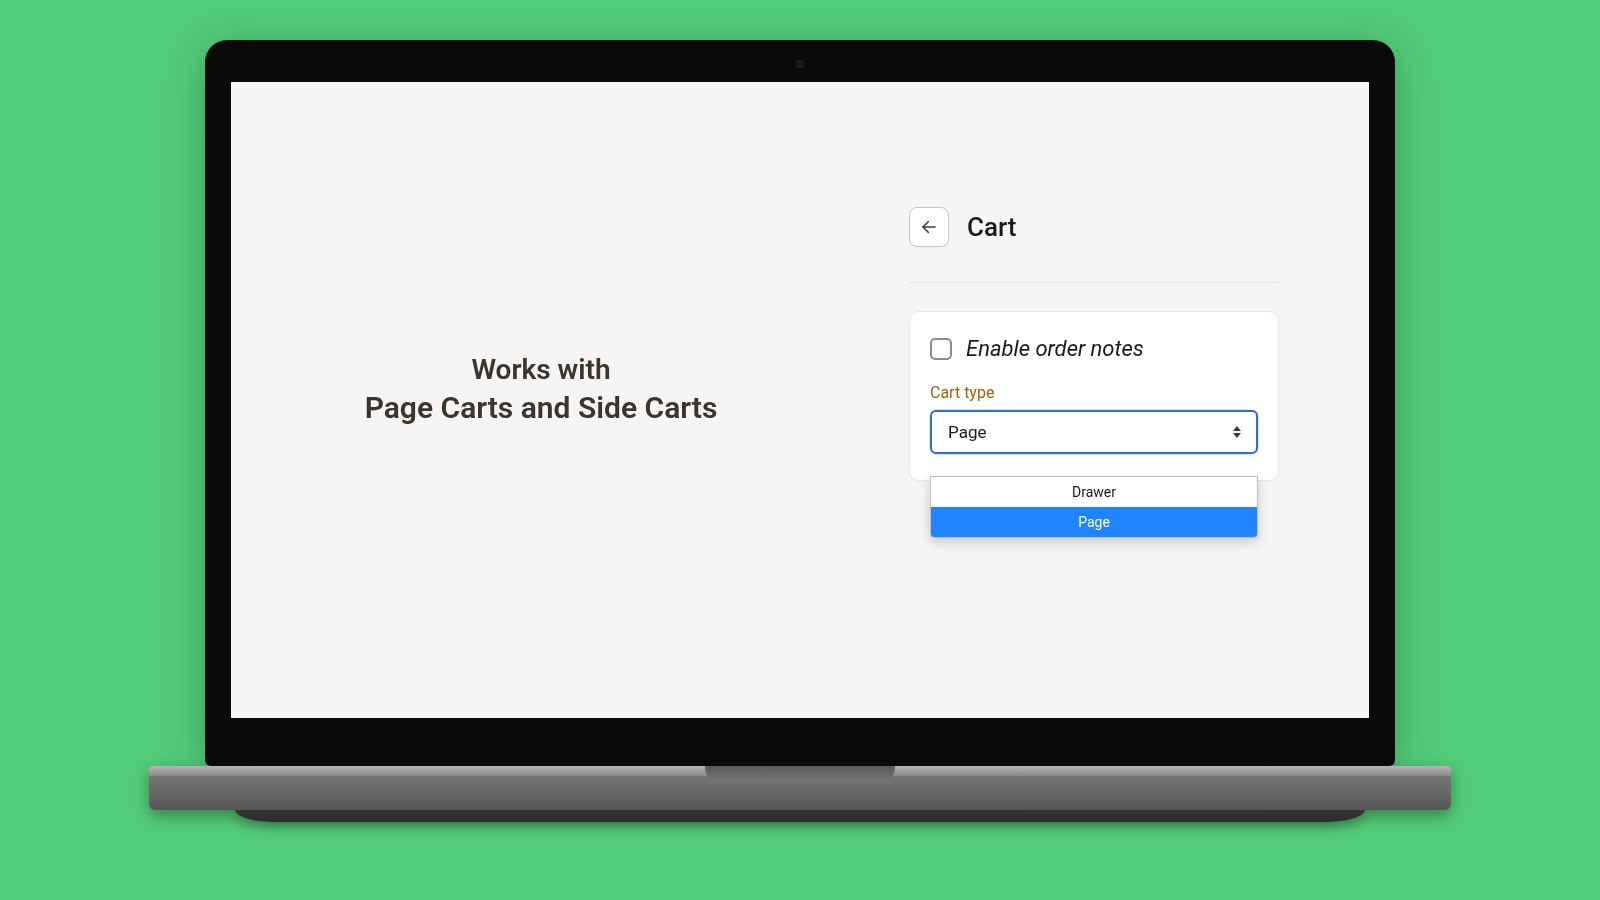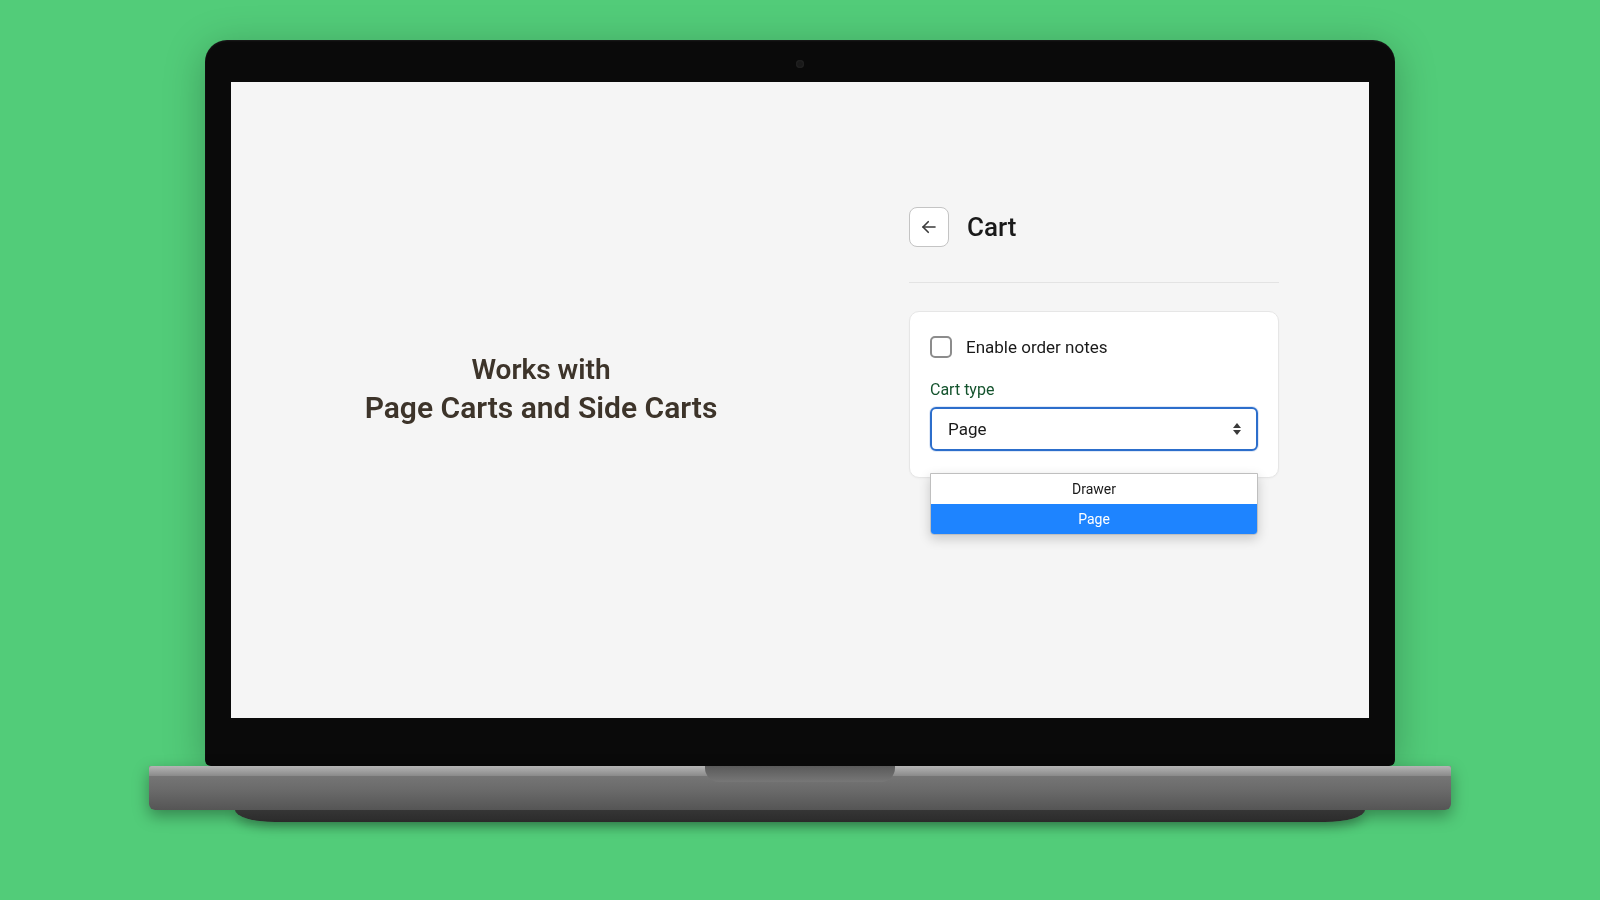--- a/index.html
+++ b/index.html
@@ -143,27 +143,28 @@
     .checkbox {
       width: 22px;
       height: 22px;
       border: 2px solid #8c8c8c;
       border-radius: 5px;
       background: #fff;
       cursor: pointer;
       flex-shrink: 0;
     }
     .checkbox-label {
-      font-size: 17px;
-      color: #1a1a1a;
+      font-size: 22px;
+      color: #1a1a1a;
+      font-style: italic;
     }
 
     .field-label {
       font-size: 16px;
-      color: #14532d;
+      color: #a16207;
       margin-bottom: 8px;
     }
     .select {
       position: relative;
       height: 44px;
       border: 2px solid #2c6ecb;
       border-radius: 6px;
       background: #fff;
       display: flex;
       align-items: center;

